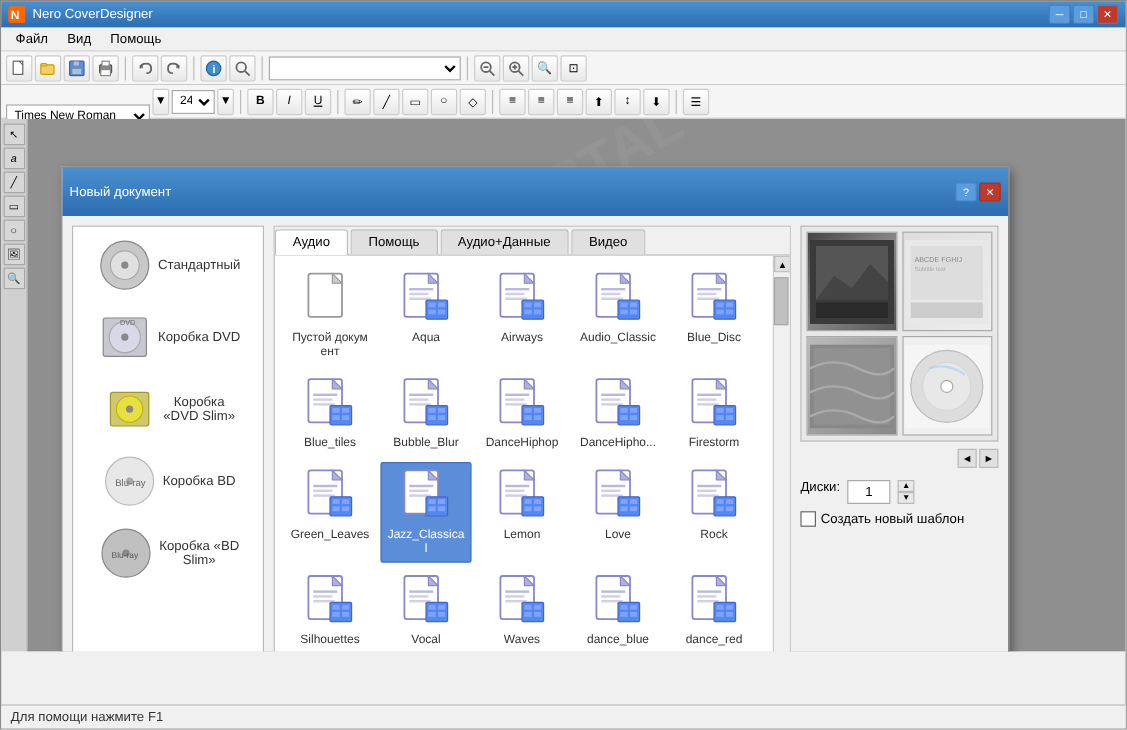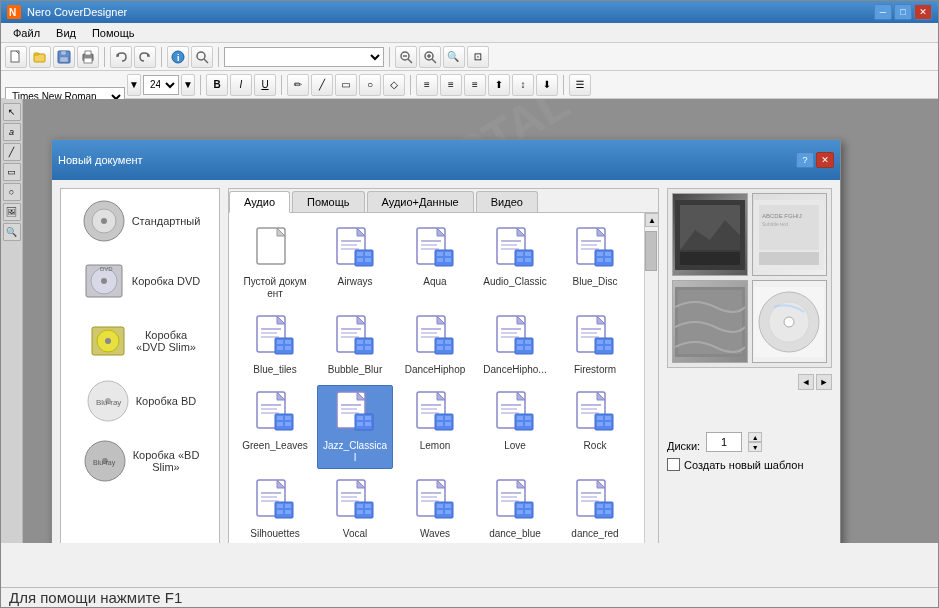--- a/index.html
+++ b/index.html
@@ -209,21 +209,21 @@
     }
 
     
     .status-bar {
       background: #f0f0f0;
       height: 20px;
       border-top: 1px solid #bbb;
       display: flex;
       align-items: center;
       padding: 0 8px;
-      font-size: 15px;
+      font-size: 11px;
       color: #333;
       flex-shrink: 0;
       margin-top: 44px;
     }
 
     
     .dialog-overlay {
       position: absolute;
       top: 0; left: 0; right: 0; bottom: 0;
       background: rgba(0,0,0,0.1);
@@ -490,23 +490,22 @@
       font-size: 9px;
     }
     .preview-controls {
       display: flex;
       flex-direction: column;
       gap: 6px;
       padding-top: 4px;
     }
     .discs-row {
       display: flex;
-      align-items: flex-end;
+      align-items: flex-start;
       gap: 6px;
-      margin-top: 32px;
     }
     .discs-label { font-size: 11px; }
     .discs-input {
       width: 36px; height: 20px;
       border: 1px solid #aaa;
       background: white;
       text-align: center;
       font-size: 11px;
     }
     .discs-spinner {
@@ -798,37 +797,37 @@
     <rect x="10" y="14" width="20" height="2" fill="#8888cc" opacity="0.6"></rect>
     <rect x="10" y="18" width="16" height="2" fill="#8888cc" opacity="0.4"></rect>
     <rect x="10" y="22" width="18" height="2" fill="#8888cc" opacity="0.4"></rect>
 
     <rect x="24" y="24" width="18" height="16" rx="1" fill="#5588ee" stroke="#4466cc" stroke-width="1"></rect>
     <rect x="26" y="26" width="6" height="4" fill="#88aaff" opacity="0.8"></rect>
     <rect x="34" y="26" width="6" height="4" fill="#88aaff" opacity="0.8"></rect>
     <rect x="26" y="32" width="6" height="4" fill="#88aaff" opacity="0.8"></rect>
     <rect x="34" y="32" width="6" height="4" fill="#88aaff" opacity="0.8"></rect>
   </svg></div>
+                        <span class="file-name">Aqua</span>
+                      </div>
+                      <div class="file-item">
+                        <div class="file-icon"><svg class="doc-icon" width="48" height="48" viewBox="0 0 48 48">
+    <rect x="6" y="2" width="28" height="36" rx="2" fill="white" stroke="#8888cc" stroke-width="1.5"></rect>
+    <polygon points="26,2 34,10 26,10" fill="#b0b0e0" stroke="#8888cc" stroke-width="1"></polygon>
+    <rect x="10" y="14" width="20" height="2" fill="#8888cc" opacity="0.6"></rect>
+    <rect x="10" y="18" width="16" height="2" fill="#8888cc" opacity="0.4"></rect>
+    <rect x="10" y="22" width="18" height="2" fill="#8888cc" opacity="0.4"></rect>
+
+    <rect x="24" y="24" width="18" height="16" rx="1" fill="#5588ee" stroke="#4466cc" stroke-width="1"></rect>
+    <rect x="26" y="26" width="6" height="4" fill="#88aaff" opacity="0.8"></rect>
+    <rect x="34" y="26" width="6" height="4" fill="#88aaff" opacity="0.8"></rect>
+    <rect x="26" y="32" width="6" height="4" fill="#88aaff" opacity="0.8"></rect>
+    <rect x="34" y="32" width="6" height="4" fill="#88aaff" opacity="0.8"></rect>
+  </svg></div>
                         <span class="file-name">Airways</span>
-                      </div>
-                      <div class="file-item">
-                        <div class="file-icon"><svg class="doc-icon" width="48" height="48" viewBox="0 0 48 48">
-    <rect x="6" y="2" width="28" height="36" rx="2" fill="white" stroke="#8888cc" stroke-width="1.5"></rect>
-    <polygon points="26,2 34,10 26,10" fill="#b0b0e0" stroke="#8888cc" stroke-width="1"></polygon>
-    <rect x="10" y="14" width="20" height="2" fill="#8888cc" opacity="0.6"></rect>
-    <rect x="10" y="18" width="16" height="2" fill="#8888cc" opacity="0.4"></rect>
-    <rect x="10" y="22" width="18" height="2" fill="#8888cc" opacity="0.4"></rect>
-
-    <rect x="24" y="24" width="18" height="16" rx="1" fill="#5588ee" stroke="#4466cc" stroke-width="1"></rect>
-    <rect x="26" y="26" width="6" height="4" fill="#88aaff" opacity="0.8"></rect>
-    <rect x="34" y="26" width="6" height="4" fill="#88aaff" opacity="0.8"></rect>
-    <rect x="26" y="32" width="6" height="4" fill="#88aaff" opacity="0.8"></rect>
-    <rect x="34" y="32" width="6" height="4" fill="#88aaff" opacity="0.8"></rect>
-  </svg></div>
-                        <span class="file-name">Aqua</span>
                       </div>
                       <div class="file-item">
                         <div class="file-icon"><svg class="doc-icon" width="48" height="48" viewBox="0 0 48 48">
     <rect x="6" y="2" width="28" height="36" rx="2" fill="white" stroke="#8888cc" stroke-width="1.5"></rect>
     <polygon points="26,2 34,10 26,10" fill="#b0b0e0" stroke="#8888cc" stroke-width="1"></polygon>
     <rect x="10" y="14" width="20" height="2" fill="#8888cc" opacity="0.6"></rect>
     <rect x="10" y="18" width="16" height="2" fill="#8888cc" opacity="0.4"></rect>
     <rect x="10" y="22" width="18" height="2" fill="#8888cc" opacity="0.4"></rect>
 
     <rect x="24" y="24" width="18" height="16" rx="1" fill="#5588ee" stroke="#4466cc" stroke-width="1"></rect>

